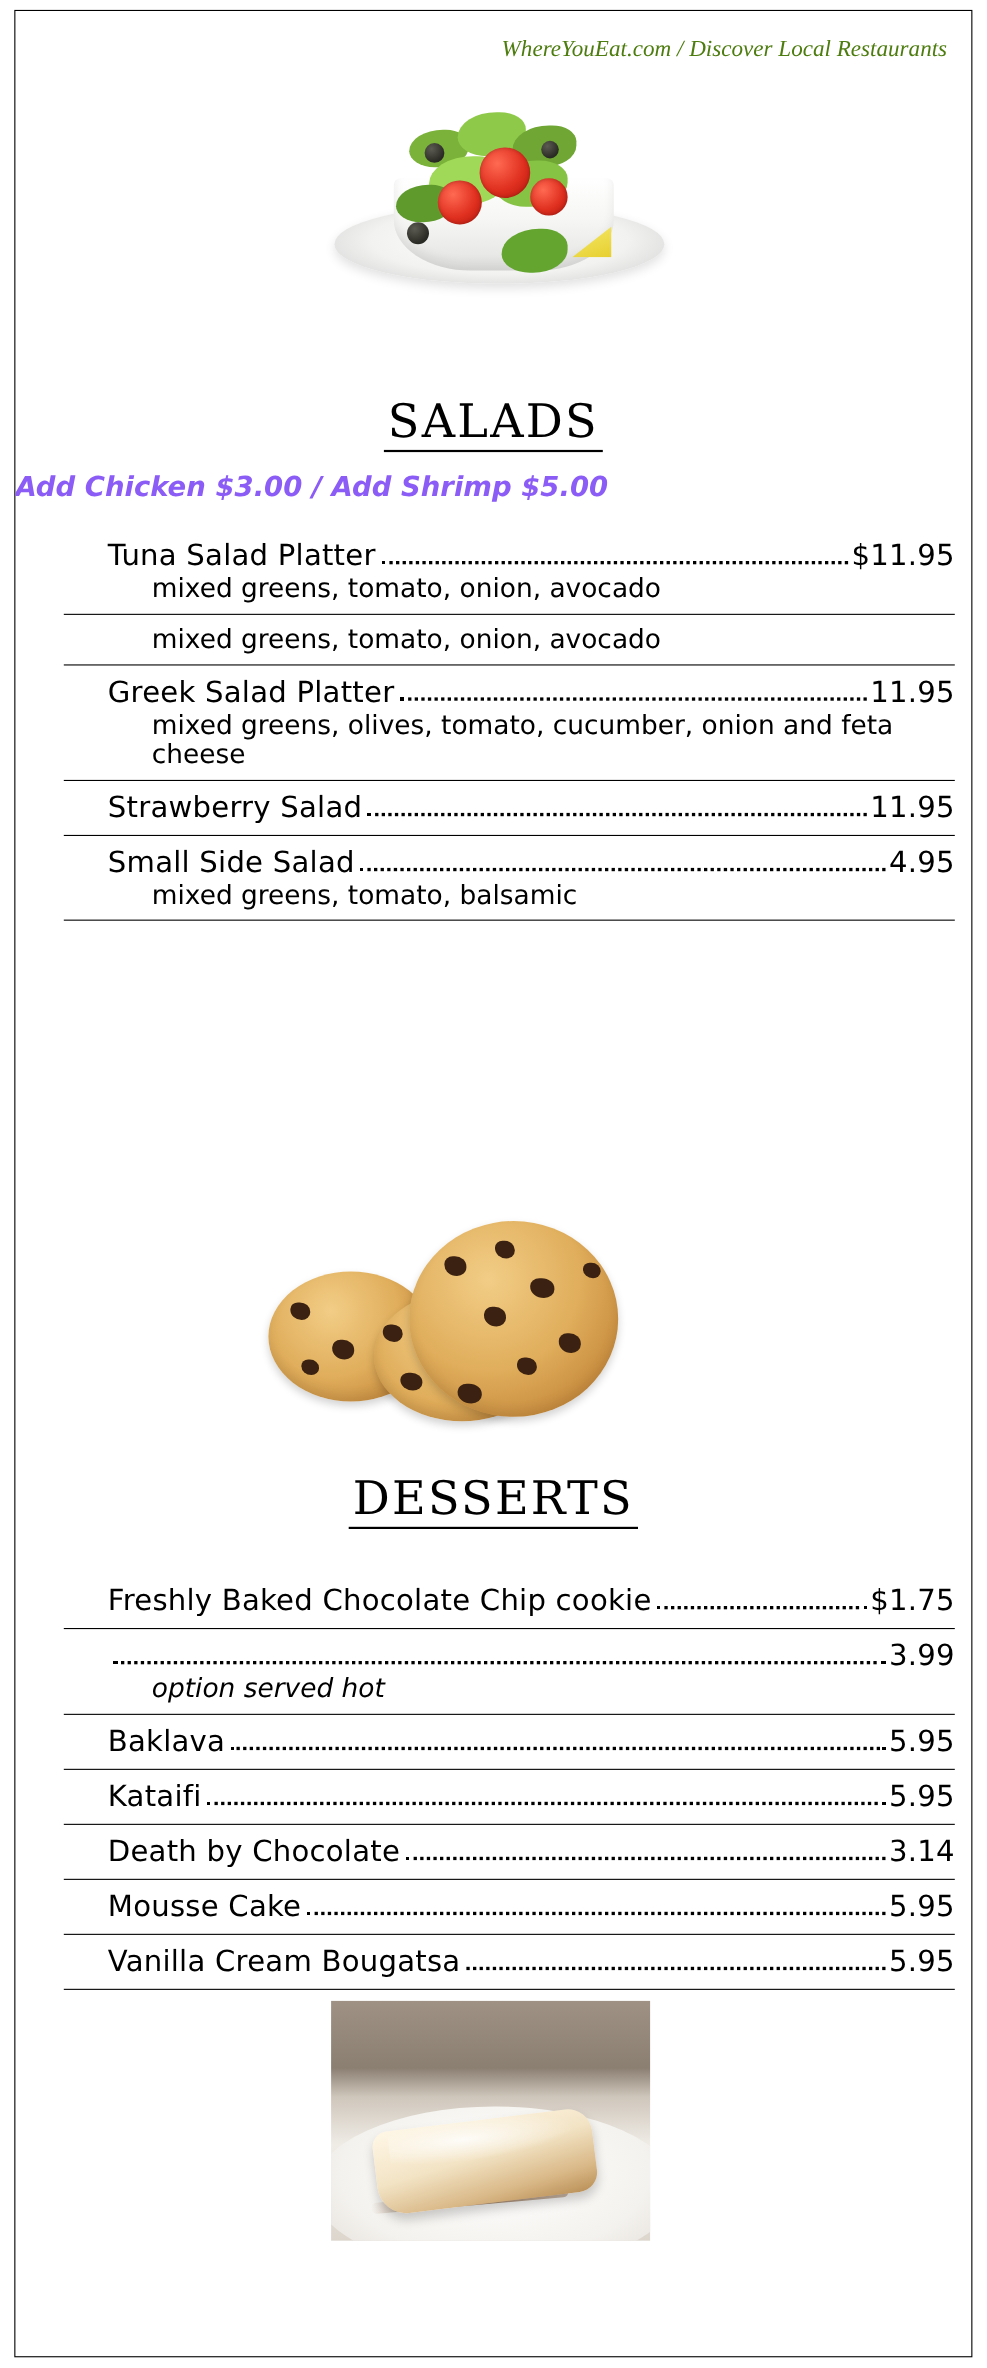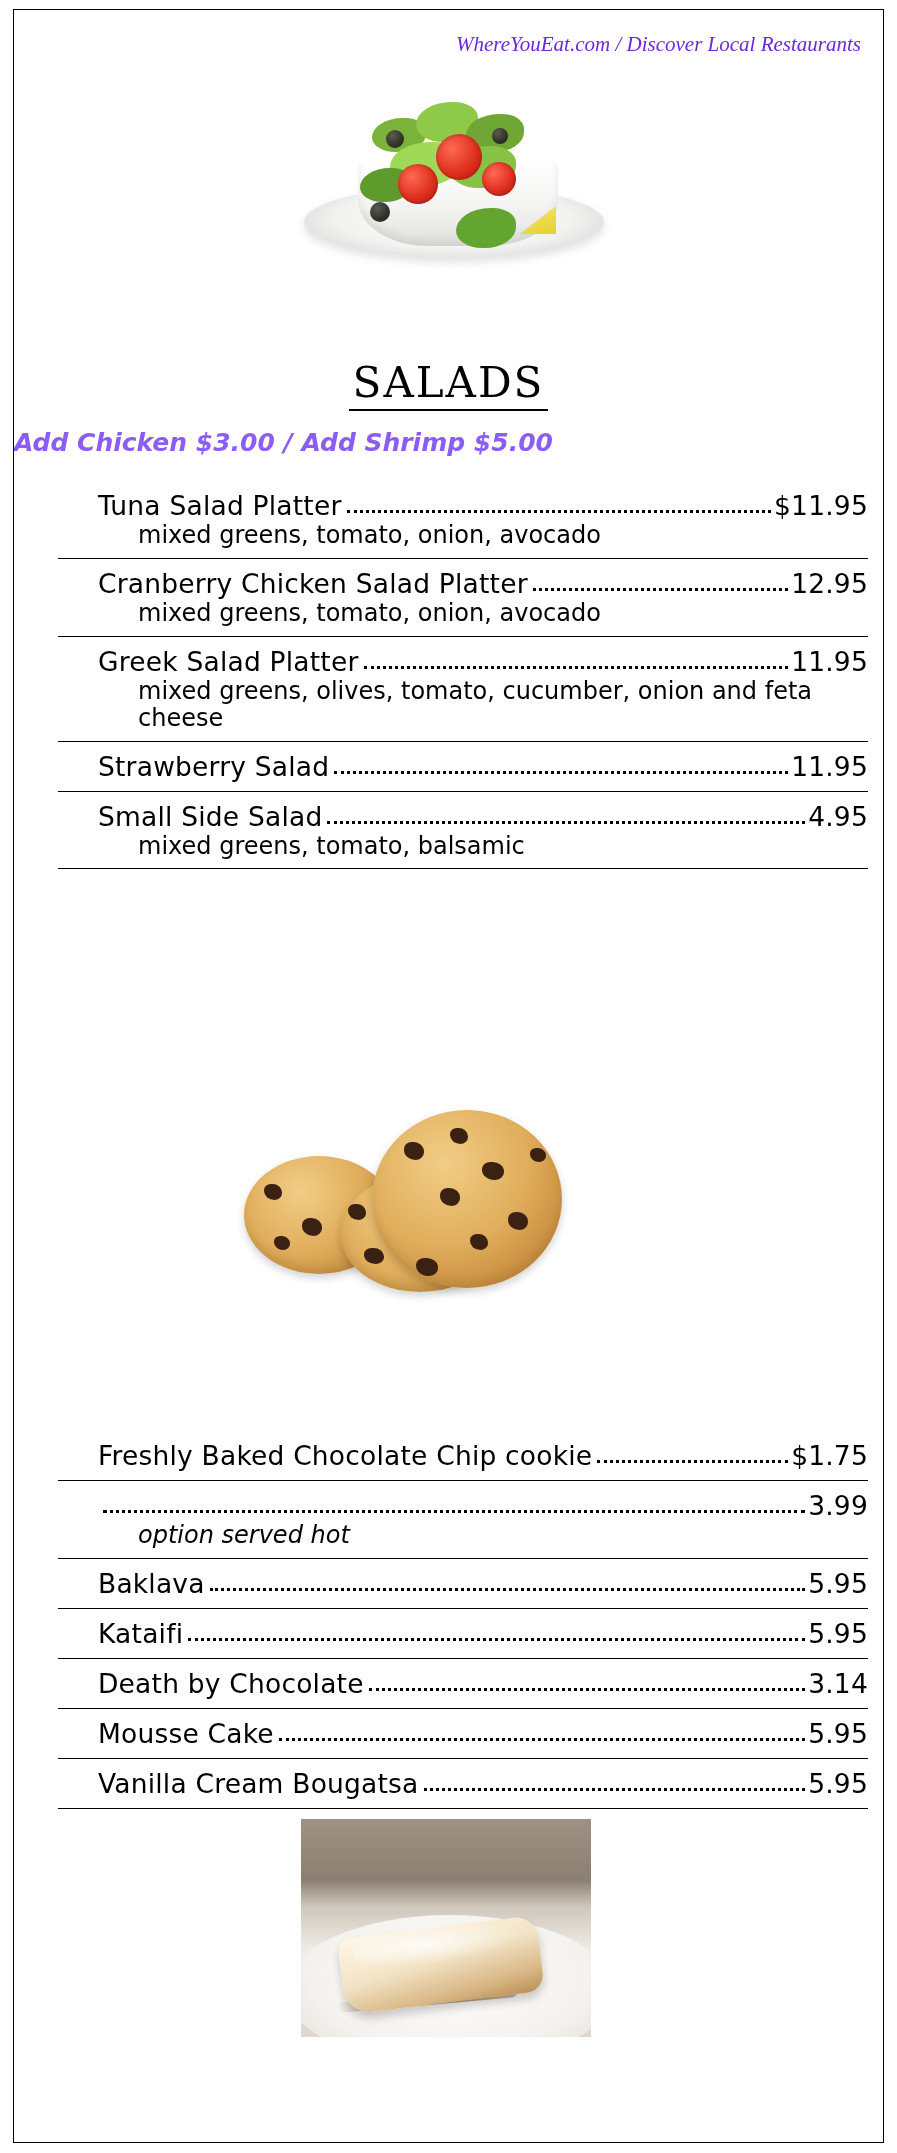--- a/index.html
+++ b/index.html
@@ -29,21 +29,21 @@
     box-sizing: border-box;
     overflow: hidden;
   }
   .watermark {
     position: absolute;
     top: 22px;
     right: 22px;
     font-family: "Liberation Serif", serif;
     font-style: italic;
     font-size: 21px;
-    color: #6d28d9;
+    color: #4d7c0f;
     white-space: nowrap;
   }
 
   
   .img-salad {
     position: absolute;
     left: 272px;
     top: 66px;
     width: 340px;
     height: 212px;
@@ -281,25 +281,20 @@
         <div class="row">
           <span class="name">Tuna Salad Platter</span>
           <span class="dots"></span>
           <span class="price">$11.95</span>
         </div>
         <div class="desc">mixed greens, tomato, onion, avocado</div>
       </div>
       <div class="sep"></div>
 
       <div class="item">
-        <div class="row">
-          <span class="name">Cranberry Chicken Salad Platter</span>
-          <span class="dots"></span>
-          <span class="price">12.95</span>
-        </div>
         <div class="desc">mixed greens, tomato, onion, avocado</div>
       </div>
       <div class="sep"></div>
 
       <div class="item">
         <div class="row">
           <span class="name">Greek Salad Platter</span>
           <span class="dots"></span>
           <span class="price">11.95</span>
         </div>
@@ -339,20 +334,23 @@
       <div class="chip" style="left:172px;top:150px;width:22px;height:18px;"></div>
       <div class="chip" style="left:160px;top:34px;width:20px;height:18px;"></div>
       <div class="chip" style="left:206px;top:20px;width:18px;height:16px;"></div>
       <div class="chip" style="left:238px;top:54px;width:22px;height:18px;"></div>
       <div class="chip" style="left:196px;top:80px;width:20px;height:18px;"></div>
       <div class="chip" style="left:264px;top:104px;width:20px;height:18px;"></div>
       <div class="chip" style="left:226px;top:126px;width:18px;height:16px;"></div>
       <div class="chip" style="left:286px;top:40px;width:16px;height:14px;"></div>
     </div>
 
+    <div class="section-title desserts-title">
+      <span>DESSERTS</span>
+    </div>
 
     <div class="items dessert-items">
 
       <div class="item">
         <div class="row">
           <span class="name">Freshly Baked Chocolate Chip cookie</span>
           <span class="dots"></span>
           <span class="price">$1.75</span>
         </div>
       </div>

